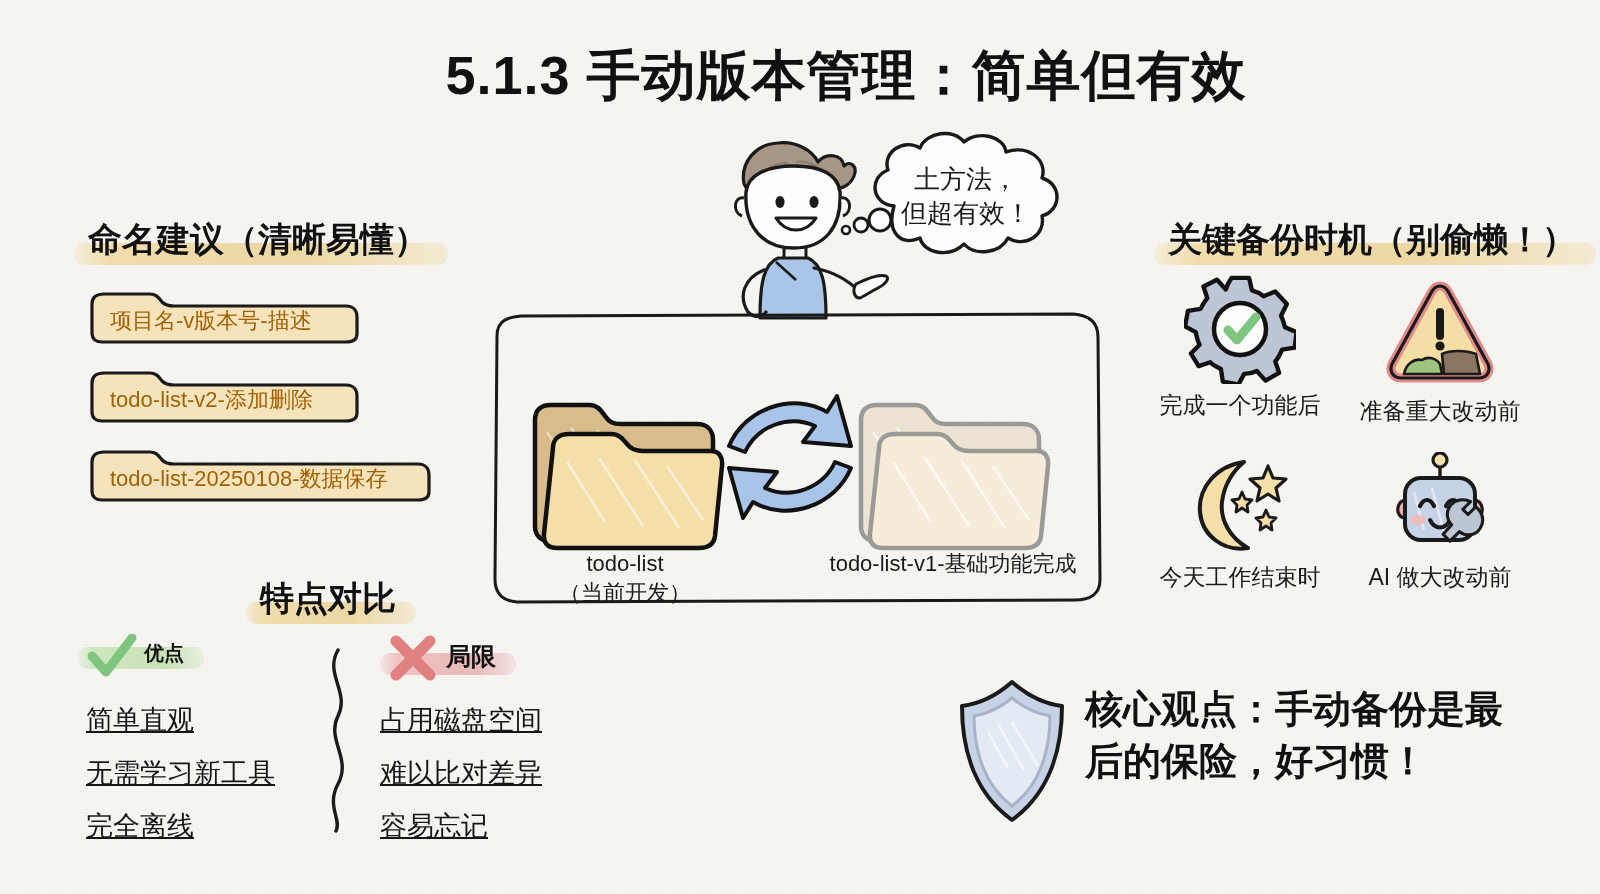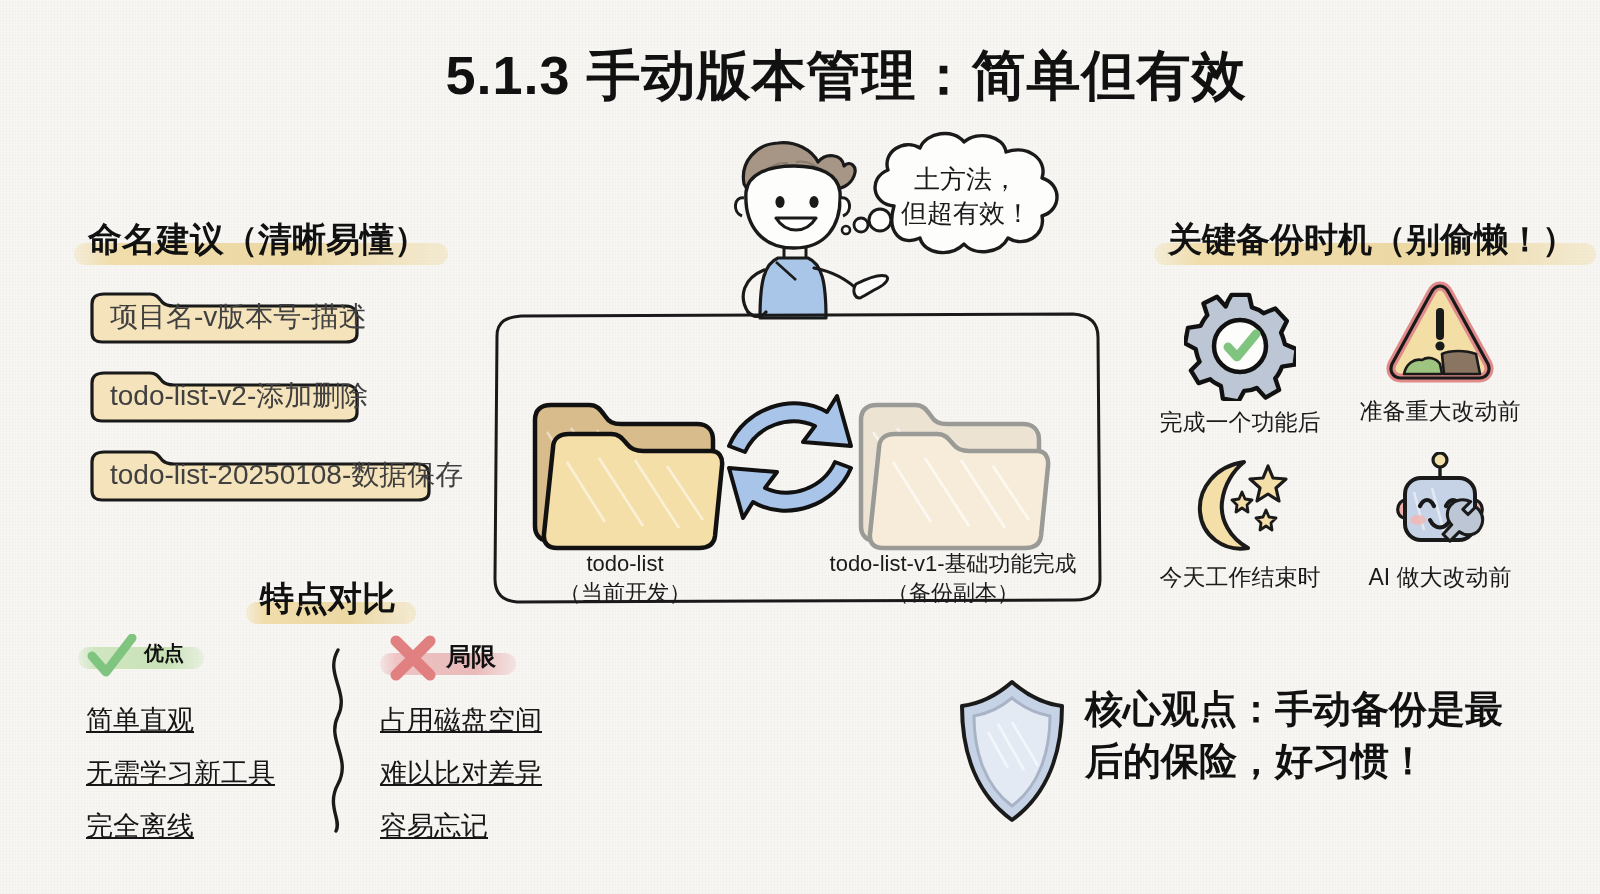--- a/index.html
+++ b/index.html
@@ -37,21 +37,21 @@
     opacity:.95;
   }
   .sw-yellow{background:linear-gradient(90deg,rgba(240,220,168,.35),#f0dca8 10%,#ecd79f 60%,rgba(240,220,168,.45));}
   .sw-green{background:linear-gradient(90deg,rgba(205,230,190,.3),#cfe6c0 12%,#c6e2b4 70%,rgba(205,230,190,.35));}
   .sw-pink{background:linear-gradient(90deg,rgba(238,194,194,.3),#eec2c2 12%,#e9b7b7 70%,rgba(238,194,194,.35));}
 
   
   .tagchip{
     position:absolute;z-index:4;
     display:flex;align-items:flex-end;
-    font-size:28px;color:#404040;
+    font-size:22px;color:#a16207;
     padding:0 18px 10px 22px;
     box-sizing:border-box;
   }
   .tagchip .chipbg{position:absolute;inset:0;z-index:-1;}
   .tagchip .chiptxt{position:relative;z-index:1;white-space:nowrap;}
 
   
   #core-panel{
     position:absolute;left:487px;top:308px;width:620px;height:300px;z-index:3;
   }
@@ -173,30 +173,29 @@
   </svg>
 
   <svg style="position:absolute;left:366px;top:88px;" width="200" height="160" viewBox="0 0 200 160">
     <path d="M8 24 C8 14 14 9 24 9 L62 9 C70 9 73 13 78 20 C82 26 86 28 94 28 L170 28 C180 28 186 34 186 44 L186 130 C186 140 180 145 170 145 L24 145 C14 145 8 140 8 130 Z" fill="#ece3d2" stroke="#9a9a96" stroke-width="4.5" stroke-linejoin="round"></path>
     <path d="M20 36 L60 96 M44 32 L92 100" stroke="#ffffff" stroke-width="2.4" opacity=".6"></path>
     <path d="M26 52 C26 43 32 38 42 38 L84 38 C92 38 95 42 100 48 C104 53 108 55 116 55 L184 55 C192 55 196 61 195 70 L188 140 C187 148 181 152 172 152 L30 152 C21 152 16 147 17 138 Z" fill="#f6ecd9" stroke="#9a9a96" stroke-width="4.5" stroke-linejoin="round"></path>
     <path d="M40 66 L78 126 M72 62 L116 130 M108 64 L152 132 M140 70 L176 124" stroke="#ffffff" stroke-width="2.6" opacity=".7"></path>
   </svg>
   <div class="folder-caption" style="left:316px;top:242px;width:300px;">
     <div>todo-list-v1-基础功能完成</div>
-    <div>（备份副本）</div>
   </div>
 </div>
 
 <div class="hl-head" style="left:1158px;top:215px;">
   <span class="swash sw-yellow"></span>
   <span>关键备份时机（别偷懒！）</span>
 </div>
 
-<div class="icon-cell" style="left:1150px;top:289px;width:180px;">
+<div class="icon-cell" style="left:1150px;top:272px;width:180px;">
   <svg width="112" height="112" viewBox="0 0 112 112">
     <path d="M47 6 L65 6 L68 19 C72 20 76 22 80 25 L92 20 L104 33 L98 45 C100 49 101 53 102 57 L114 62 L112 78 L99 80 C97 85 95 89 92 92 L96 104 L82 112 L73 102 C69 104 64 105 60 105 L54 116 L38 113 L36 100 C32 98 28 96 25 93 L13 97 L5 84 L14 75 C12 71 11 67 10 62 L-1 56 L2 40 L15 38 C17 34 19 30 22 27 L18 15 L32 8 L41 18 C43 12 45 9 47 6 Z" transform="translate(2,0) scale(0.97)" fill="#bcc6d4" stroke="#111" stroke-width="4.5" stroke-linejoin="round"></path>
     <circle cx="56" cy="57" r="26" fill="#fdfdfc" stroke="#111" stroke-width="4.5"></circle>
     <path d="M44 58 L53 68 L72 45" fill="none" stroke="#7fc47f" stroke-width="9" stroke-linecap="round" stroke-linejoin="round"></path>
   </svg>
   <div class="cap">完成一个功能后</div>
 </div>
 
 <div class="icon-cell" style="left:1350px;top:278px;width:180px;">
   <svg width="112" height="112" viewBox="0 0 112 112">

